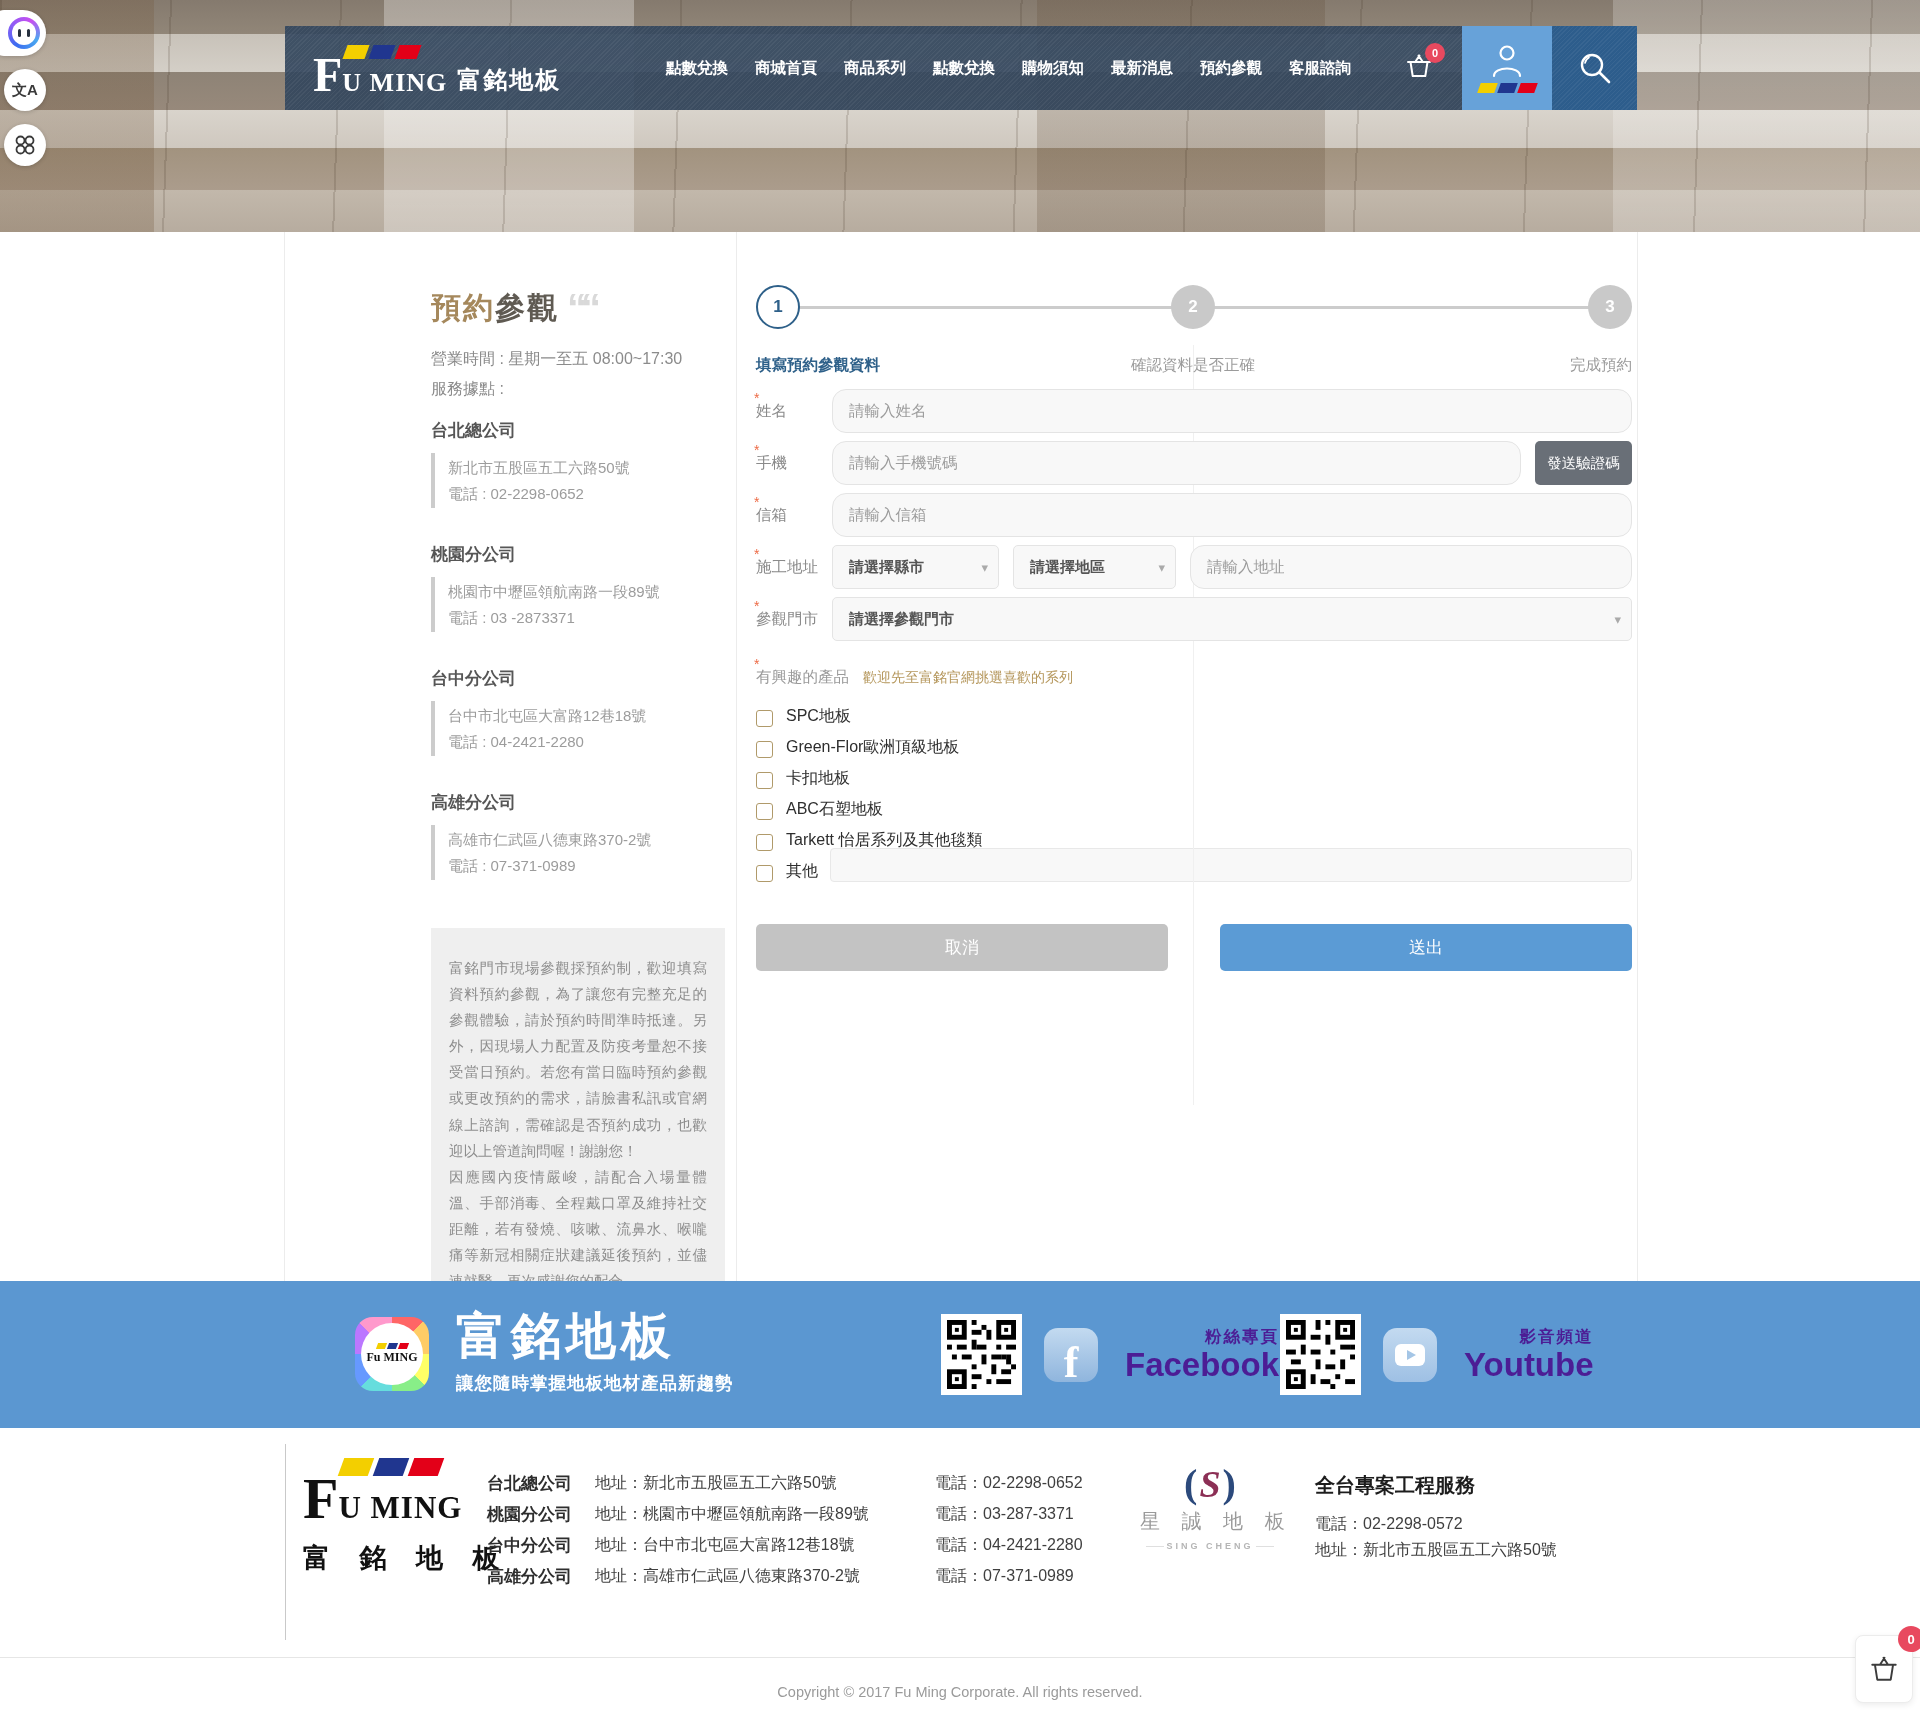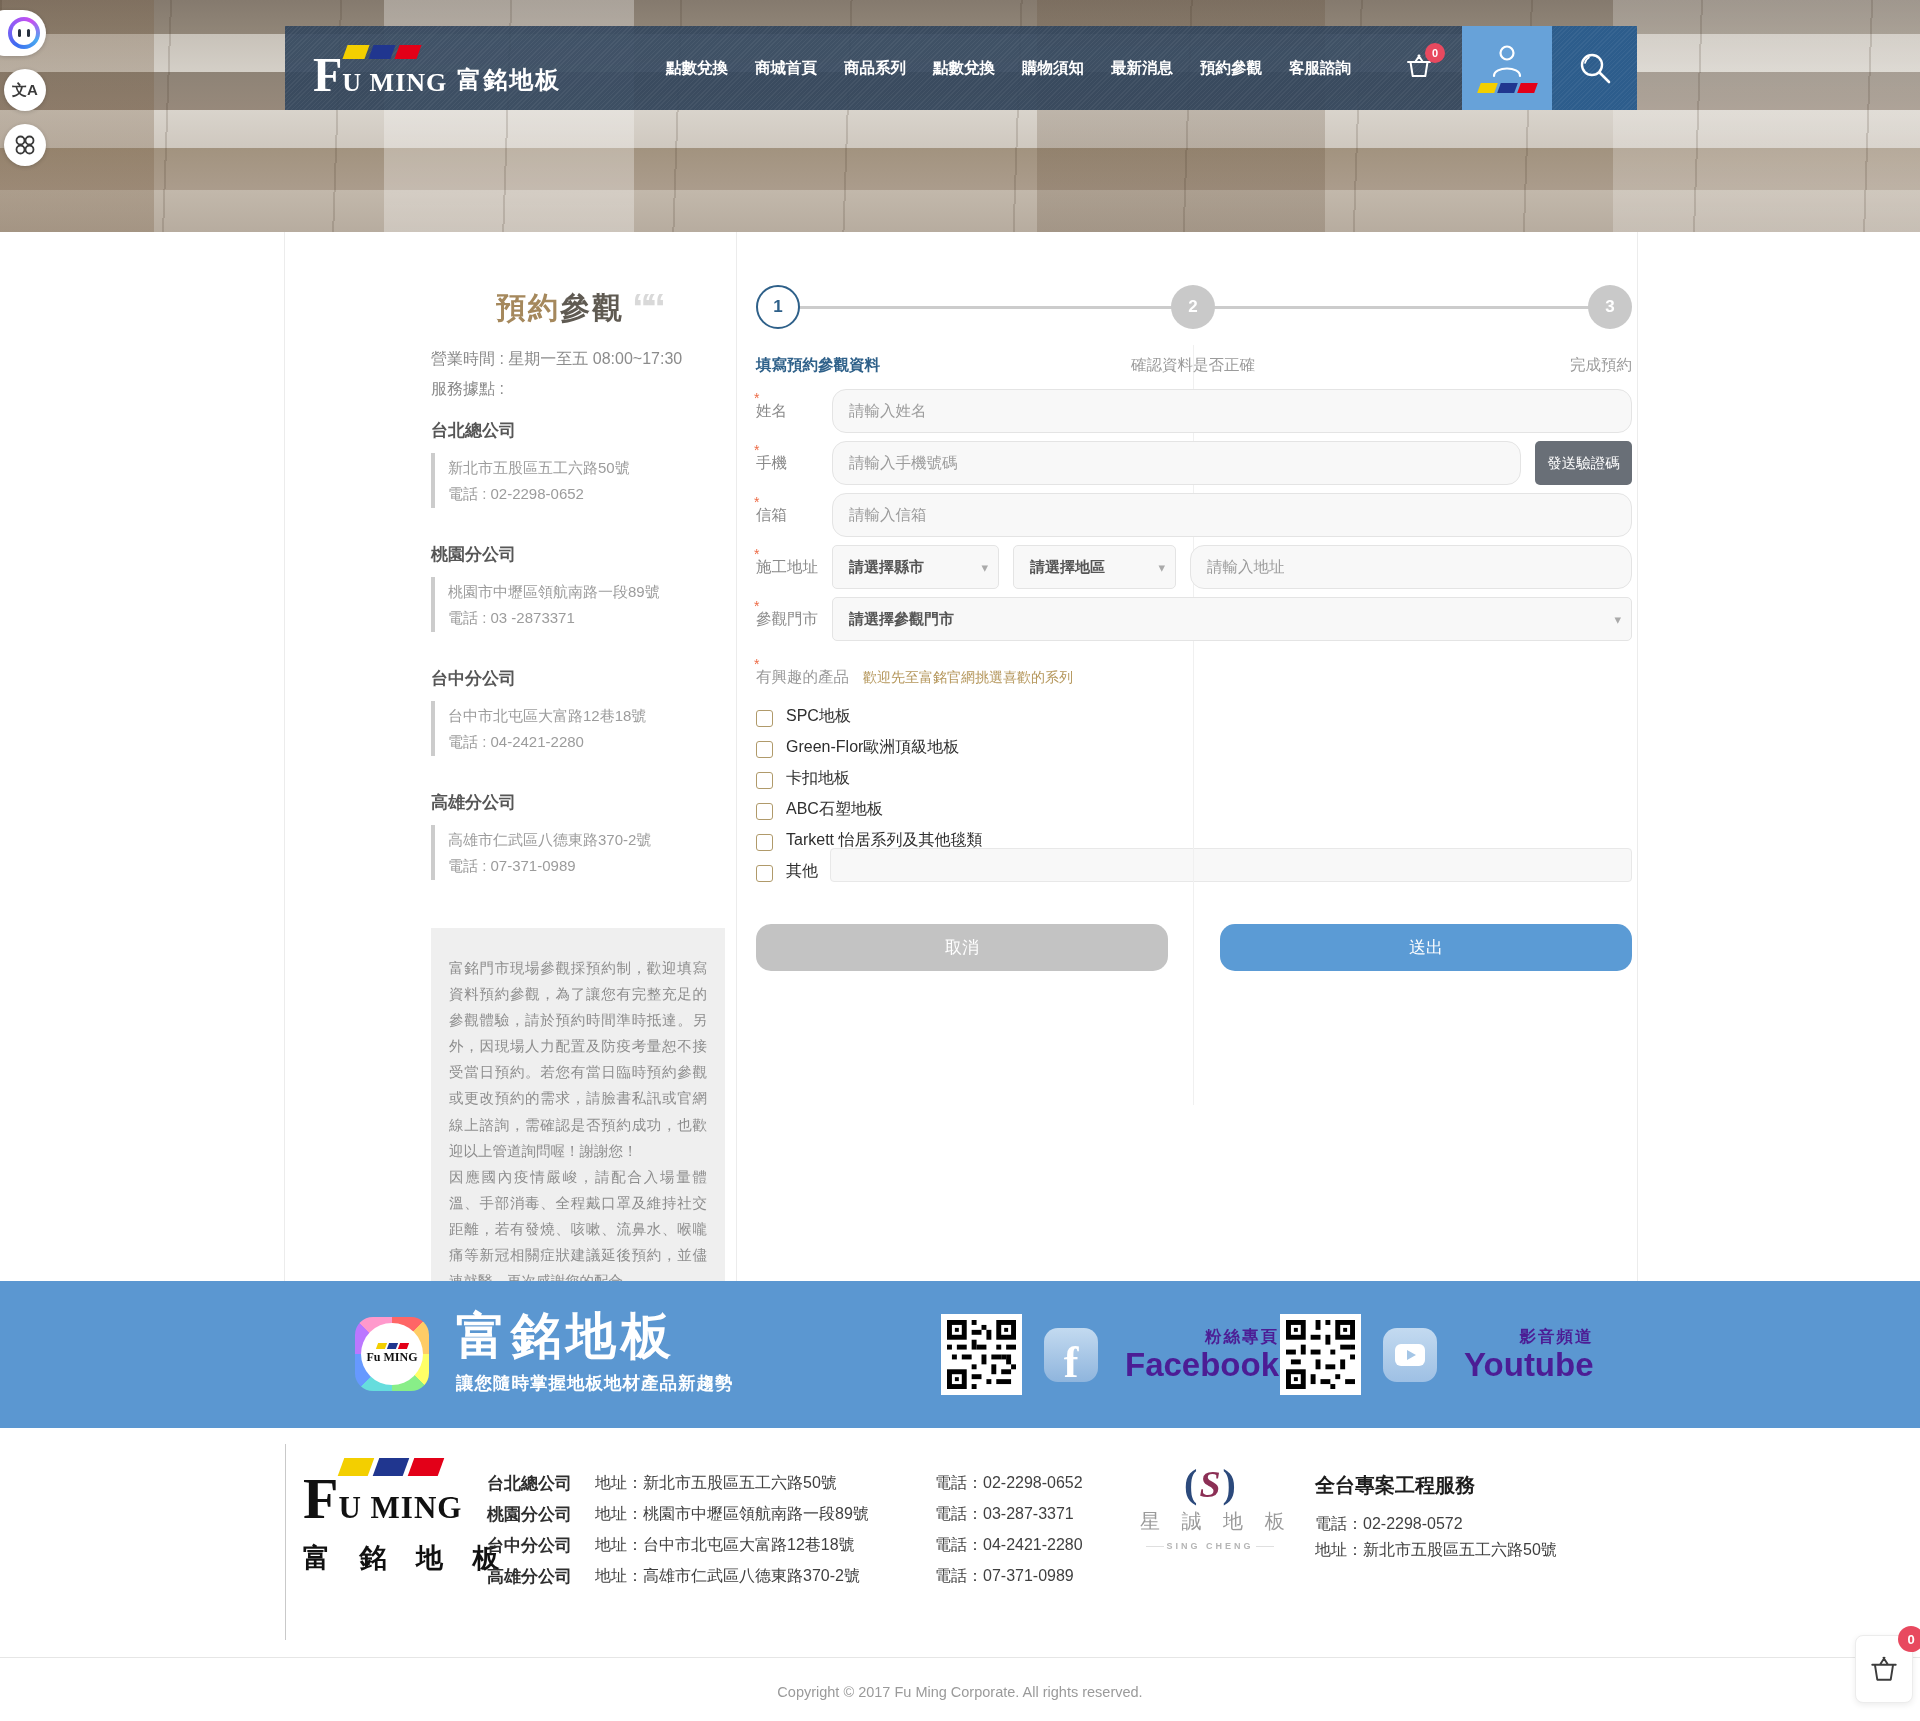--- a/index.html
+++ b/index.html
@@ -47,21 +47,21 @@
   .badge { position:absolute; top:-9px; right:-11px; min-width:20px; height:20px; border-radius:50%; background:#e8495f; color:#fff; font-size:11px; font-weight:bold; display:flex; align-items:center; justify-content:center; }
   .sq-person { width:90px; background:#67a2d9; display:flex; flex-direction:column; align-items:center; justify-content:center; gap:5px; cursor:pointer; }
   .mini-plgs { display:flex; gap:3px; }
   .mini-plg { width:17px; height:10px; transform:skewX(-20deg); }
   .sq-search { width:85px; background:#2d5d8c; background-image:repeating-linear-gradient(135deg, rgba(255,255,255,.05) 0 1px, rgba(0,0,0,0) 1px 3px); display:flex; align-items:center; justify-content:center; cursor:pointer; }
   
   .content { position:absolute; top:232px; left:284px; width:1354px; height:1049px; background:#fff; border-left:1px solid #ececec; border-right:1px solid #ececec; }
   .content .col-divider { position:absolute; left:451px; top:0; bottom:0; width:1px; background:#ececec; }
   
   .sidebar { position:absolute; left:146px; top:56px; width:294px; }
-  .sb-title { font-size:30px; font-weight:bold; letter-spacing:2px;text-align:center; }
+  .sb-title { font-size:30px; font-weight:bold; letter-spacing:2px; }
   .sb-title .hi { color:#a5885c; } .sb-title .rest { color:#5f5a52; }
   .sb-title .quote { color:#d9d9d9; font-size:40px; line-height:.4; vertical-align:-4px; margin-left:8px; letter-spacing:-6px; }
   .sb-hours { margin-top:20px; color:#8b8b8b; font-size:16px; }
   .sb-service { margin-top:9px; color:#8b8b8b; font-size:16px; }
   .sb-branch-name { margin-top:19px; font-size:17px; font-weight:bold; color:#565656; }
   .sb-branch-name.gap { margin-top:35px; }
   .sb-addr { margin-top:11px; border-left:4px solid #ccc; padding:2px 0 2px 13px; color:#9c9c9c; font-size:15px; line-height:1.7; }
   .sb-note { margin-top:48px; background:#efefef; padding:27px 18px; color:#8d8d8d; font-size:14.5px; line-height:1.8; text-align:justify; }
   .sb-btns { margin-top:30px; display:flex; gap:15px; }
   .sb-btn { background:#5b9bd5; color:#fff; border:none; border-radius:6px; padding:10px 21px; font-size:15px; cursor:pointer; box-shadow:0 2px 4px rgba(0,0,0,.15); white-space:nowrap; }
@@ -92,21 +92,21 @@
   .sel.store { flex:1; }
   .prow { margin-top:26px; display:flex; align-items:baseline; }
   .plabel { font-size:15.5px; color:#9a9a9a; position:relative; }
   .phint { margin-left:14px; font-size:14px; color:#b5975c; cursor:pointer; }
   .chklist { margin-top:8px; }
   .chk { display:flex; align-items:flex-end; height:31px; }
   .box { width:17px; height:17px; border:1px solid #b09a6a; border-radius:3px; background:#fff; flex:none; cursor:pointer; }
   .chk-lbl { margin-left:13px; font-size:16px; color:#2e2e2e; }
   .other-input { flex:1; height:34px; background:#f8f8f8; border:1px solid #e8e8e8; border-radius:4px; margin-left:12px; padding:0 12px; font-size:14px; color:#555; outline:none; }
   .btnrow { display:flex; justify-content:space-between; margin-top:42px; }
-  .fbtn { width:412px; height:47px; border:none; border-radius:15px; font-size:17px; color:#fff; cursor:pointer; }
+  .fbtn { width:412px; height:47px; border:none; border-radius:5px; font-size:17px; color:#fff; cursor:pointer; }
   .fbtn.cancel { background:#c3c3c3; }
   .fbtn.submit { background:#5b9bd5; }
   
   .blueband { position:absolute; top:1281px; left:0; width:1920px; height:147px; background:#5b97d1; }
   .bb-app { position:absolute; left:355px; top:36px; width:74px; height:74px; border-radius:18px; background:conic-gradient(#f66 0 12%, #fc6 12% 25%, #ff6 25% 37%, #8e8 37% 50%, #6dd 50% 62%, #69f 62% 75%, #b7f 75% 87%, #f9c 87% 100%); display:flex; align-items:center; justify-content:center; }
   .bb-app-in { width:62px; height:62px; border-radius:50%; background:#fff; display:flex; flex-direction:column; align-items:center; justify-content:center; }
   .bb-app-plgs { display:flex; gap:2px; margin-bottom:1px; }
   .bb-app-plgs span { width:9px; height:6px; transform:skewX(-20deg); }
   .bb-app-txt { font-family:"Liberation Serif","DejaVu Serif",serif; font-weight:bold; font-size:12px; color:#111; }
   .bb-brand { position:absolute; left:456px; top:28px; color:#fff; }

